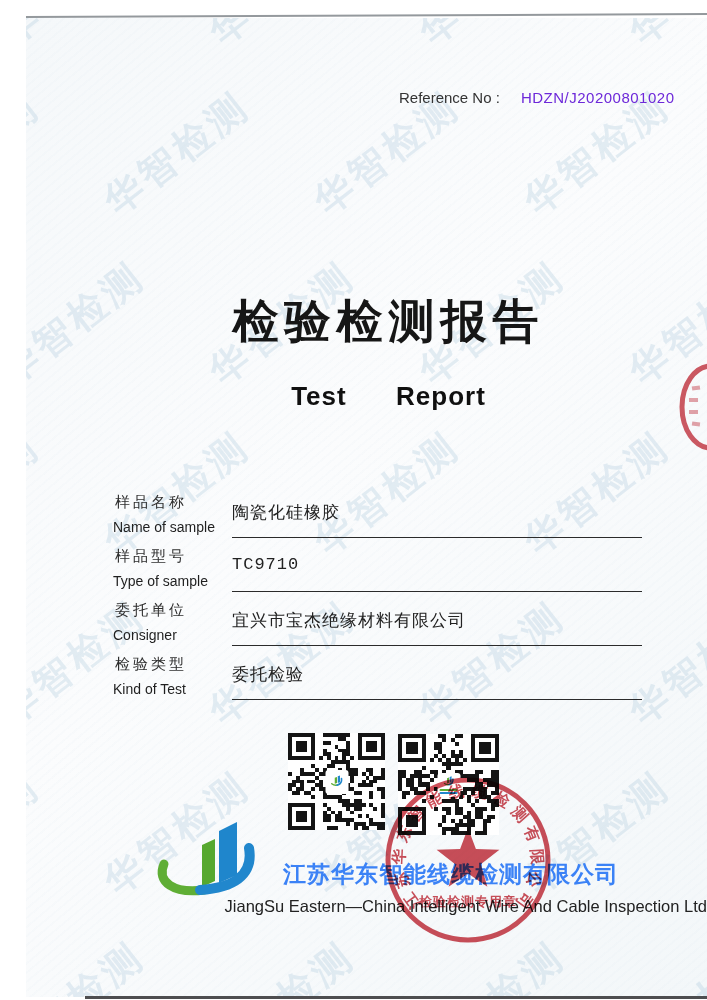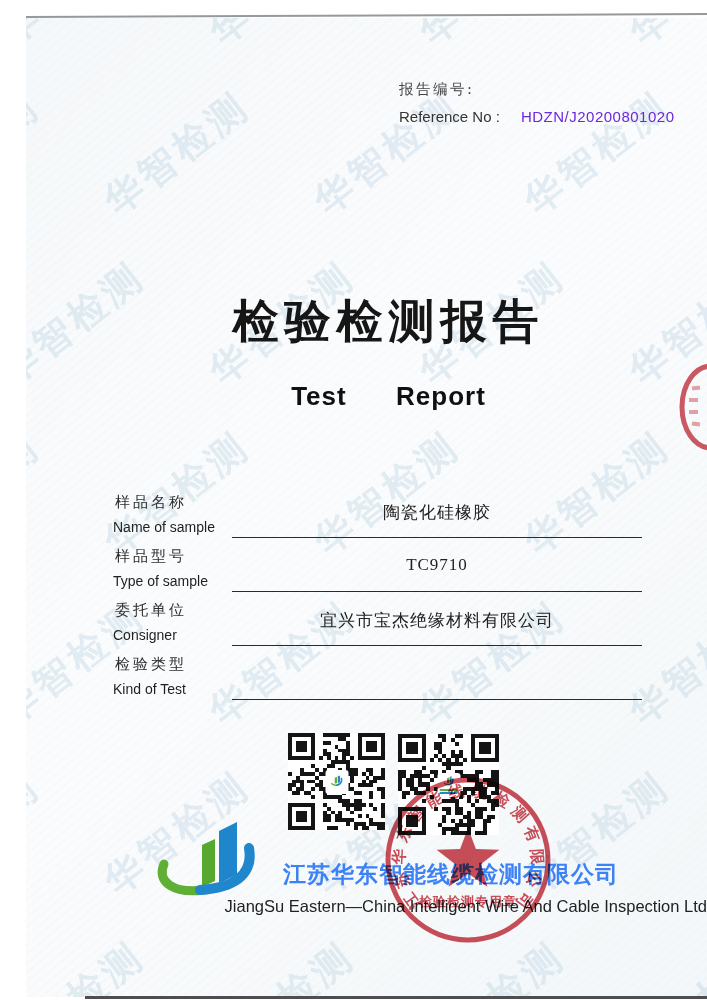--- a/index.html
+++ b/index.html
@@ -28,22 +28,22 @@
          font-size:46px;letter-spacing:6px;color:#161616;}
   .title-en{position:absolute;left:70px;right:0;top:381px;text-align:center;margin:0;
          font-size:26px;font-weight:700;letter-spacing:1px;color:#101010;white-space:pre;}
 
   
   .form{position:absolute;left:0;top:492px;width:707px;}
   .form-row{position:absolute;left:0;width:707px;height:54px;}
   .lbl-cn{position:absolute;left:115px;top:1px;font-family:"DejaVu Serif","Liberation Serif",serif;
          font-size:15px;letter-spacing:3px;color:#2e2e2e;}
   .lbl-en{position:absolute;left:113px;top:27px;font-size:14px;color:#1f1f1f;}
-  .fld-val{position:absolute;left:232px;top:9px;width:410px;text-align:center;
-         font-family:Liberation Serif, serif;font-size:17px;letter-spacing:1px;color:#222;}
+  .fld-val{position:absolute;left:232px;top:9px;width:410px;text-align:left;
+         font-family:Liberation Mono, monospace;font-size:17px;letter-spacing:1px;color:#222;}
   .fld-line{position:absolute;left:232px;top:45px;width:410px;height:0;border-bottom:1.6px solid #2b2b2b;}
 
   
   .qr{position:absolute;background:#fff;}
   .qr-left{left:288px;top:733px;width:97px;height:97px;}
   .qr-right{left:398px;top:734px;width:101px;height:101px;}
   .qr-pattern{position:absolute;inset:0;}
   .qr-logo{position:absolute;left:50%;top:50%;transform:translate(-50%,-50%);
          width:23px;height:24px;background:#fff;border-radius:3px;
          display:flex;flex-direction:column;align-items:center;justify-content:center;gap:1px;}
@@ -104,21 +104,20 @@
         <div class="wm-tile" style="left: -40px; top: 960px;">华智检测</div>
         <div class="wm-tile" style="left: 170px; top: 960px;">华智检测</div>
         <div class="wm-tile" style="left: 380px; top: 960px;">华智检测</div>
         <div class="wm-tile" style="left: 590px; top: 960px;">华智检测</div>
       </div>
   </div>
   <div class="top-edge"></div>
   <div class="bottom-edge"></div>
 
   <div class="ref-block">
-    <div class="ref-cn">报告编号:</div>
     <div class="ref-row">
       <span>Reference No :</span>
       <span class="ref-val">HDZN/J20200801020</span>
     </div>
   </div>
 
   <h1 class="title-cn">检验检测报告</h1>
   <h2 class="title-en">Test      Report</h2>
 
   <svg class="edge-seal" viewBox="0 0 32 92">
@@ -146,20 +145,21 @@
     </div>
     <div class="form-row" style="top:108px">
       <div class="lbl-cn">委托单位</div>
       <div class="lbl-en">Consigner</div>
       <div class="fld-val">宜兴市宝杰绝缘材料有限公司</div>
       <div class="fld-line"></div>
     </div>
     <div class="form-row" style="top:162px">
       <div class="lbl-cn">检验类型</div>
       <div class="lbl-en">Kind of Test</div>
+      <div class="fld-val">委托检验</div>
       <div class="fld-line"></div>
     </div>
   </div>
 
   <div class="qr qr-left">
     <div class="qr-pattern">
         <svg viewBox="0 0 25 25" xmlns="http://www.w3.org/2000/svg" shape-rendering="crispEdges" style="width:100%;height:100%;display:block">
           <g fill="#141414">
             <rect x="0" y="0" width="1" height="1"></rect>
             <rect x="1" y="0" width="1" height="1"></rect>

